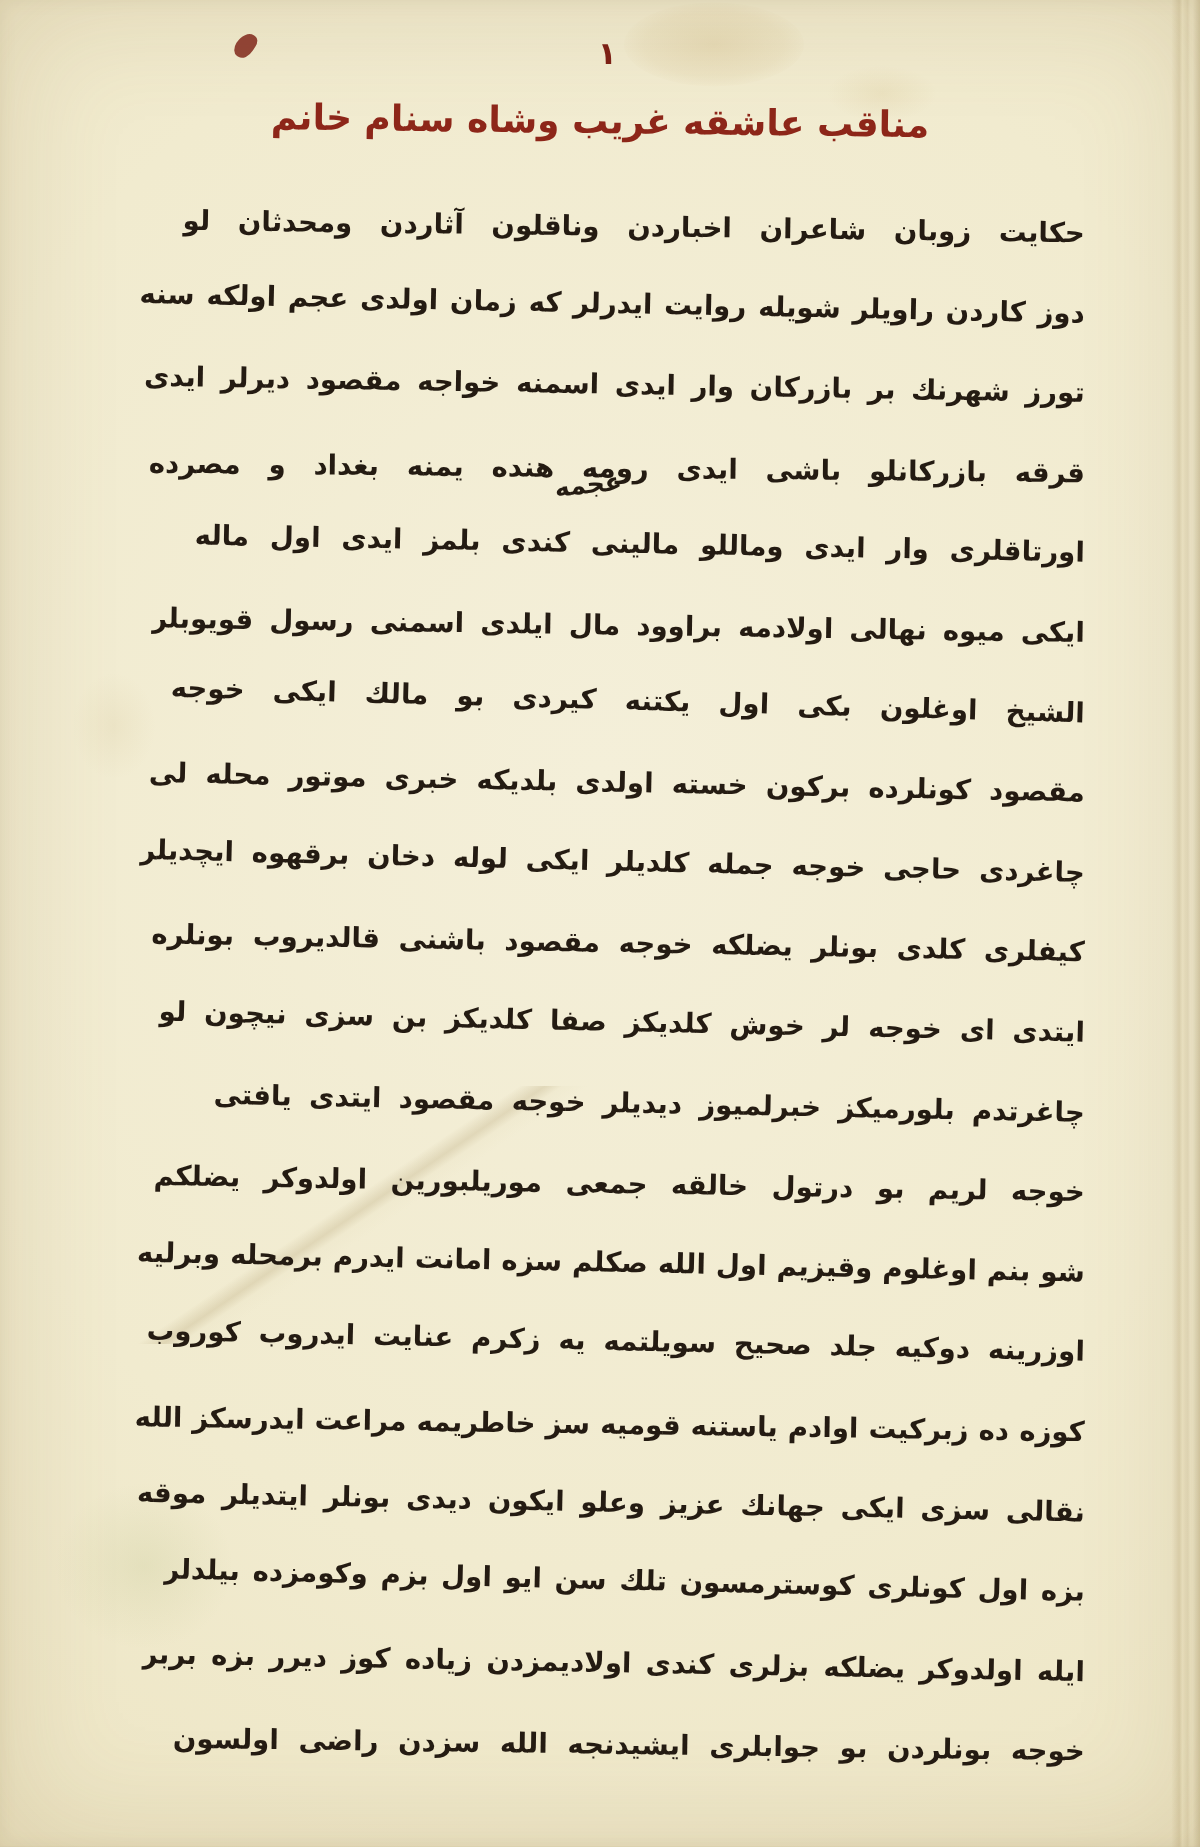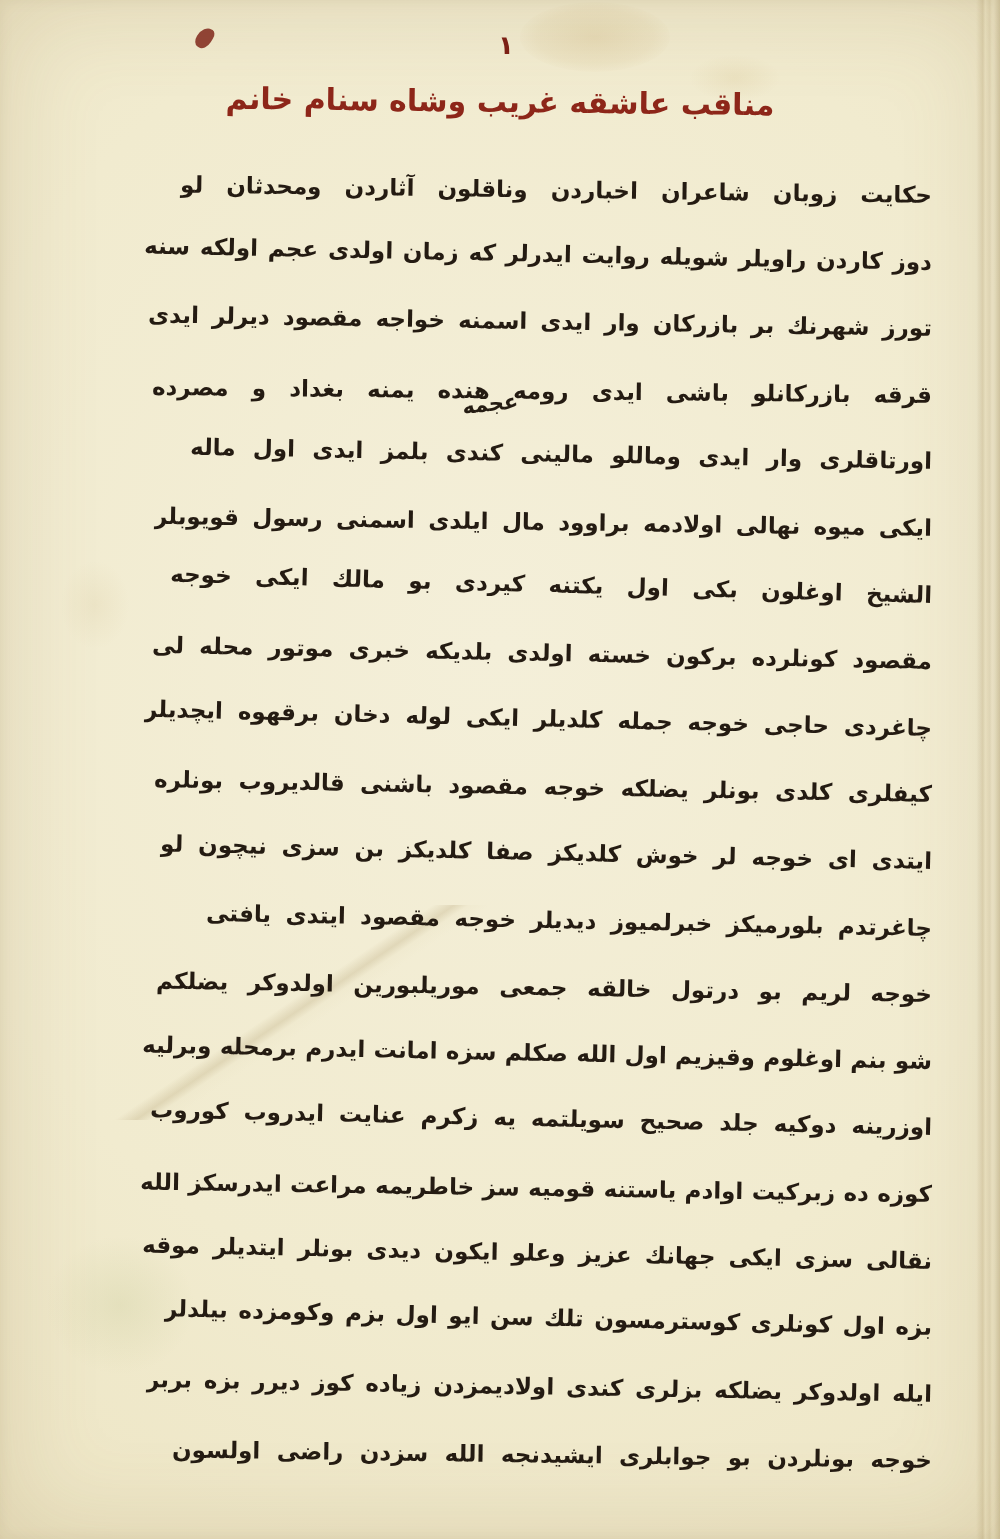--- a/index.html
+++ b/index.html
@@ -64,21 +64,21 @@
   }
   .title{
     position:absolute;top:84px;left:0;right:0;
     text-align:center;
     font-size:30px;font-weight:700;
     color:#8d2619;
     transform:rotate(0.7deg);
     letter-spacing:0.5px;
   }
   .text-block{
-    position:absolute;top:162px;right:68px;width:800px;
+    position:absolute;top:162px;right:96px;width:800px;
     direction:rtl;
     color:#241b12;
   }
   .line{
     height:66.6px;line-height:66.6px;
     font-size:23px;font-weight:700;
     white-space:normal;
     text-align:justify;text-align-last:justify;
     -moz-text-align-last:justify;
     text-justify:inter-word;

